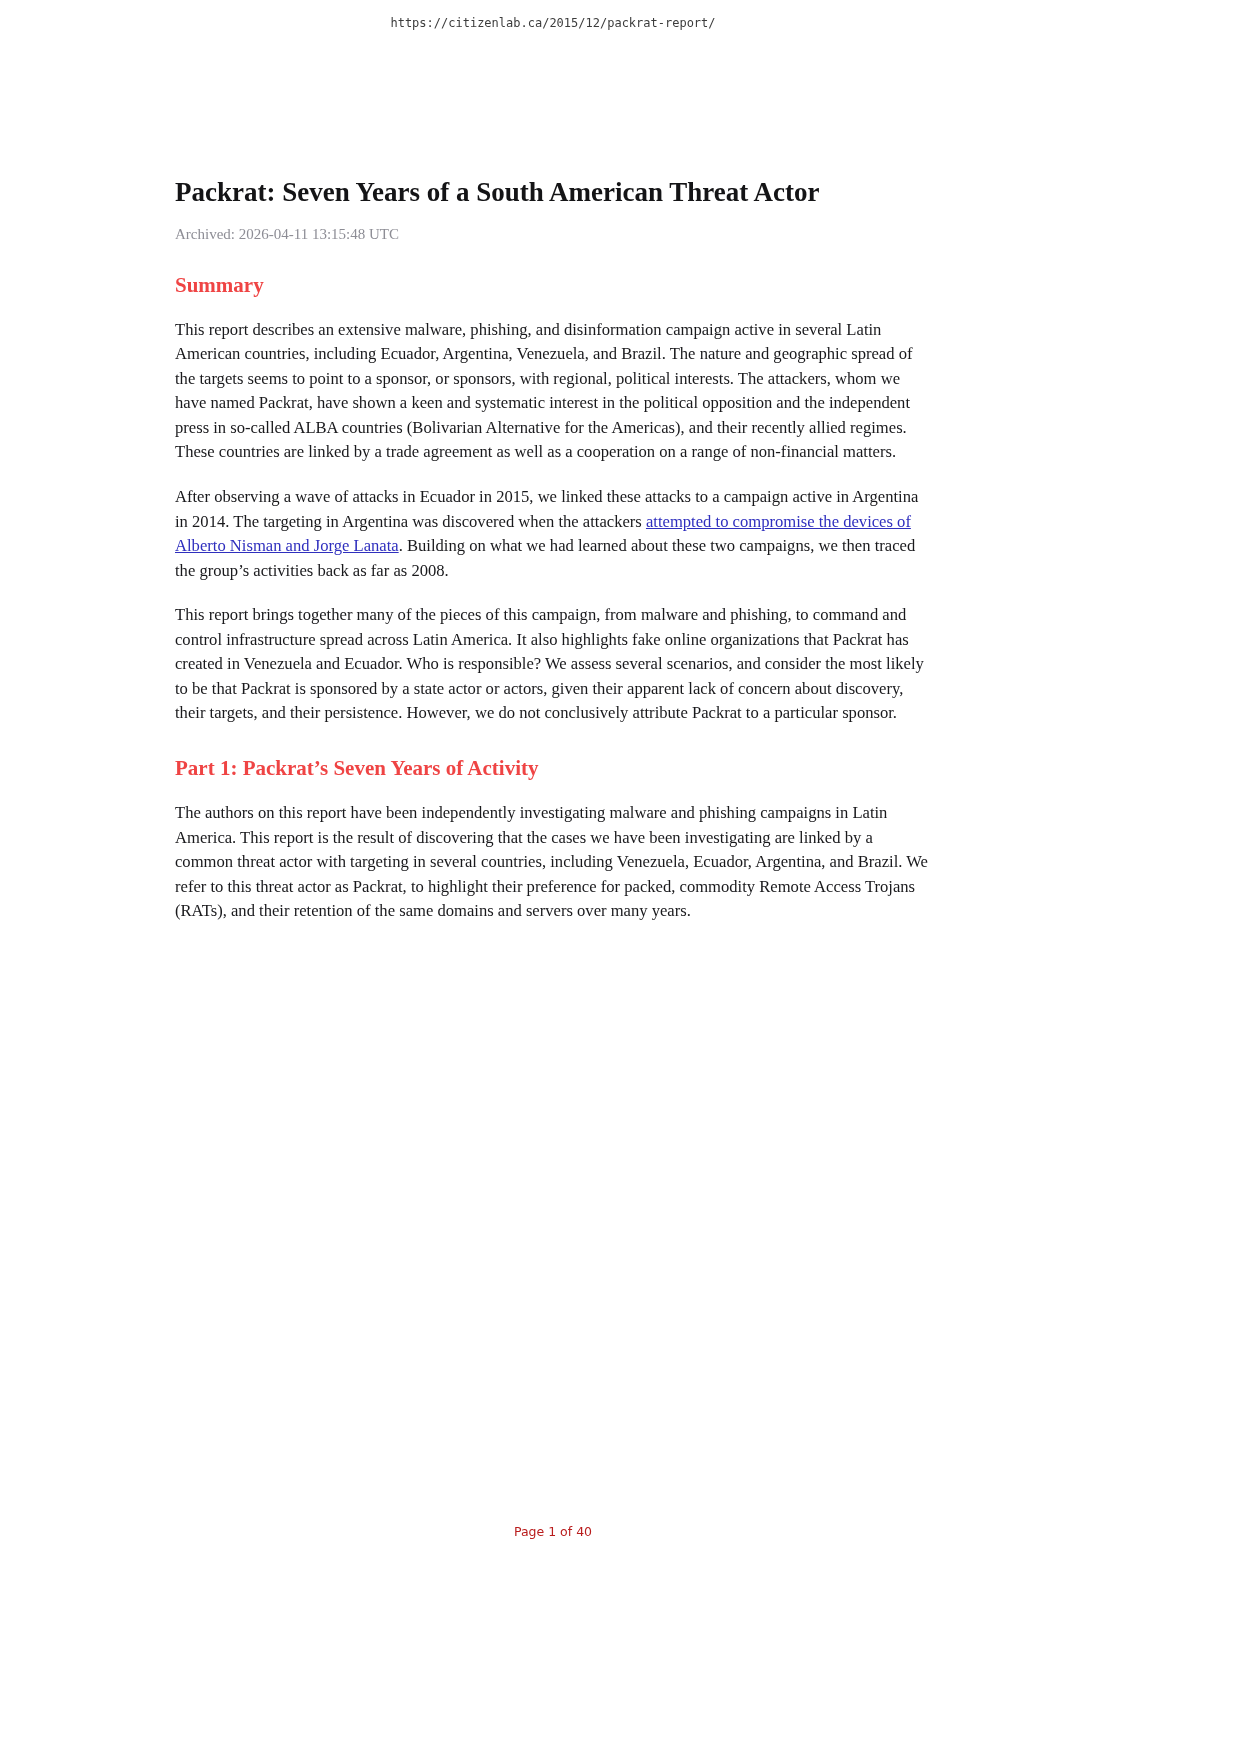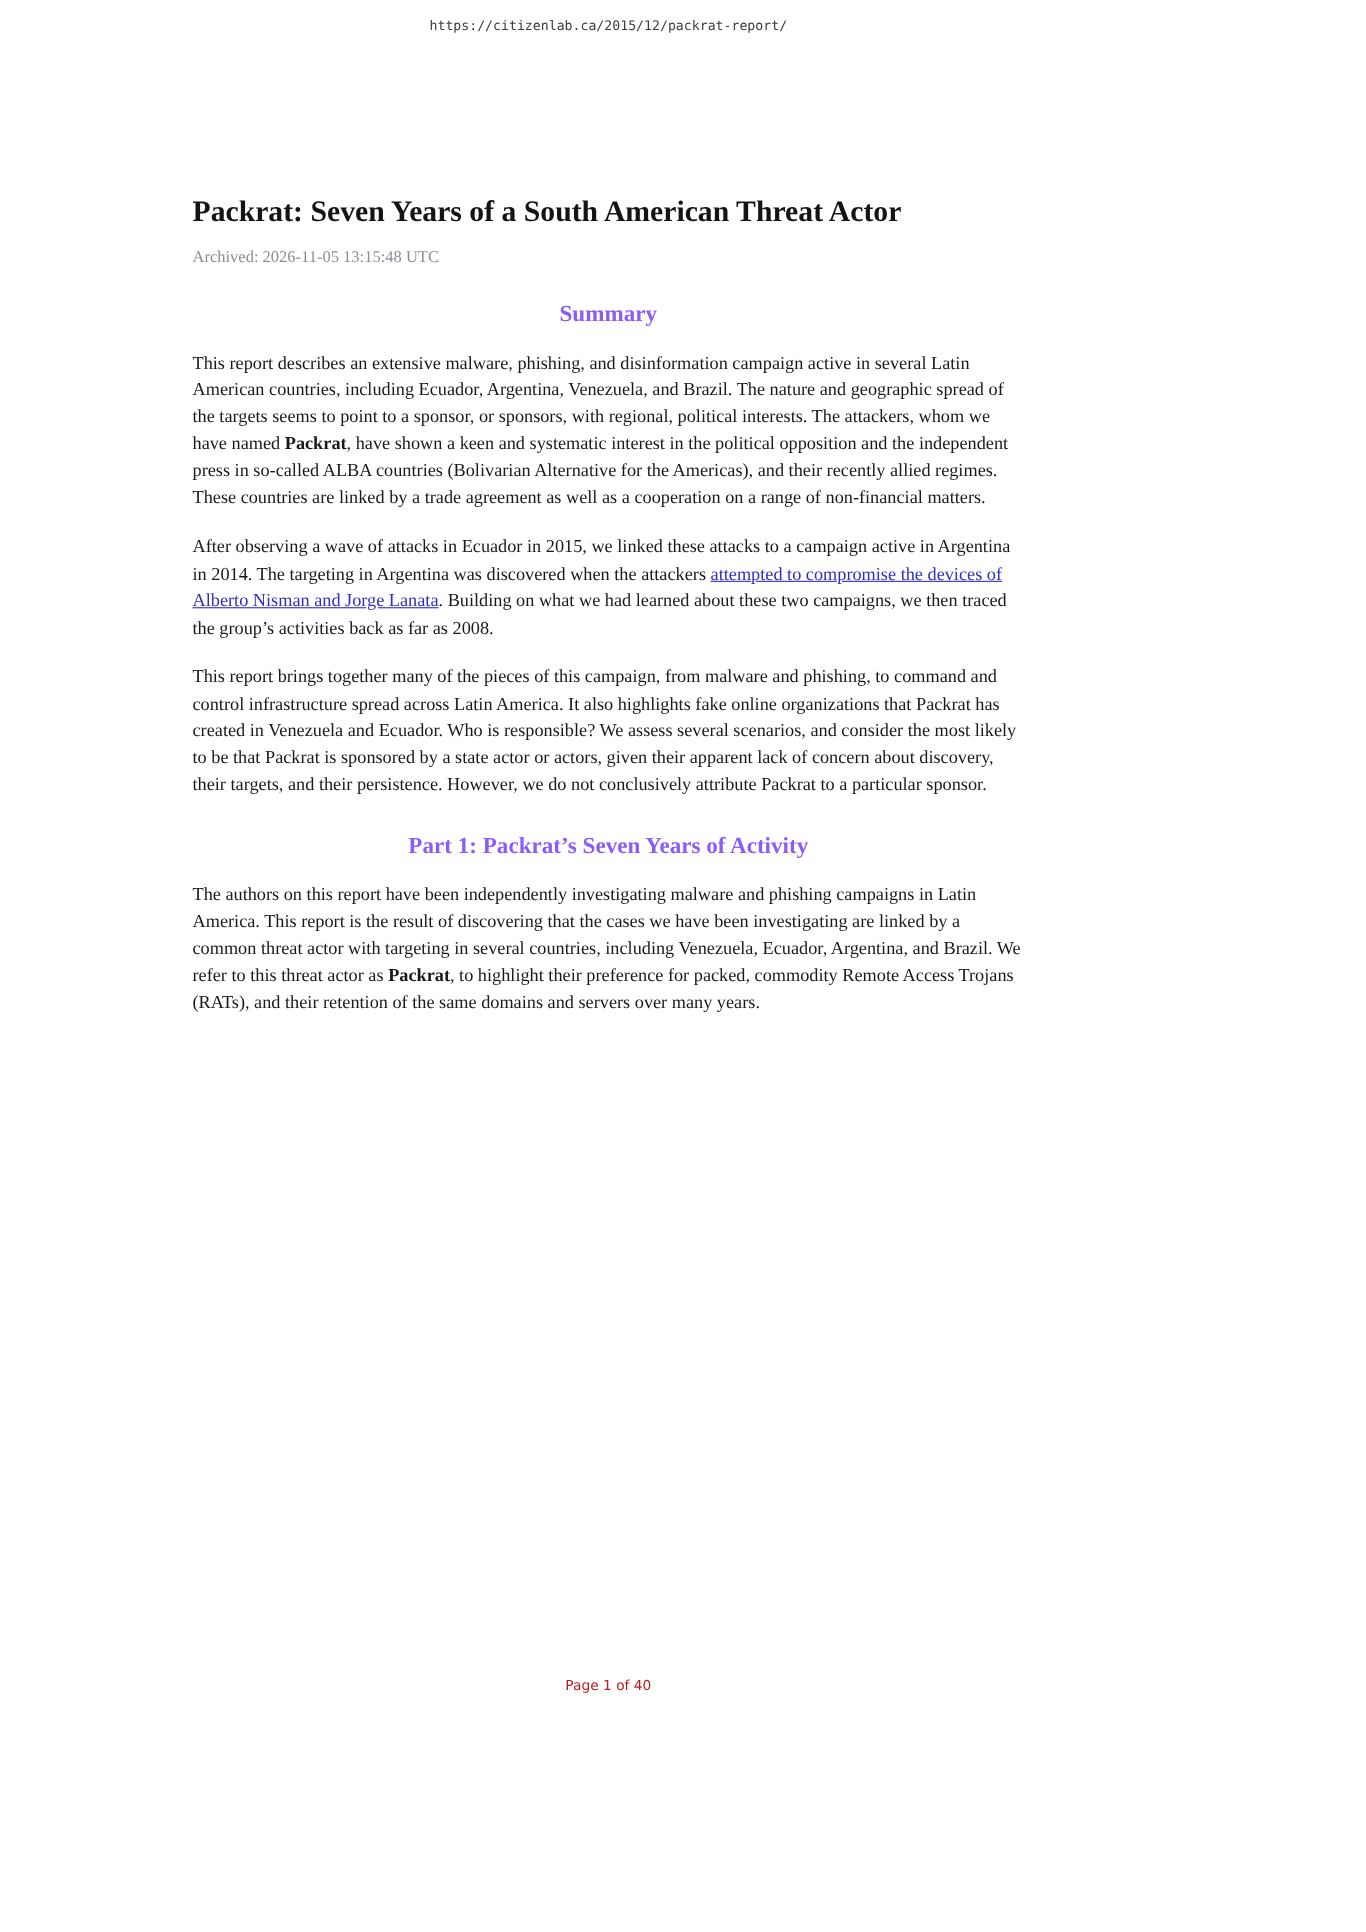--- a/index.html
+++ b/index.html
@@ -41,32 +41,31 @@
   }
   .archived {
     margin-top: 16px;
     font-size: 15px;
     color: #8d8d95;
   }
   h2.section-heading {
     margin: 30px 0 0 0;
     font-size: 21px;
     font-weight: bold;
-    color: #8b5cf6;
-    text-align: center;
+    color: #ef4444;
   }
   p.body-para {
     margin: 20px 0 0 0;
     font-size: 16.6px;
     line-height: 1.48;
     color: #19191c;
     text-align: left;
   }
   p.body-para .bold {
-    font-weight: bold;
+    font-weight: normal;
     margin-top: 44px;
   }
   p.body-para a.link {
     text-decoration: underline;
     cursor: pointer;
   }
   .footer {
     position: absolute;
     top: 1524px;
     left: 175px;
@@ -81,21 +80,21 @@
 <body>
 
 <div class="page">
 
   <div class="header-url">https://citizenlab.ca/2015/12/packrat-report/</div>
 
   <div class="content">
 
     <h1 class="doc-title">Packrat: Seven Years of a South American Threat Actor</h1>
 
-    <div class="archived">Archived: 2026-11-05 13:15:48 UTC</div>
+    <div class="archived">Archived: 2026-04-11 13:15:48 UTC</div>
 
     <h2 class="section-heading">Summary</h2>
 
     <p class="body-para"><span class="text-run">This report describes an extensive malware, phishing, and disinformation campaign active in several Latin American countries, including Ecuador, Argentina, Venezuela, and Brazil. The nature and geographic spread of the targets seems to point to a sponsor, or sponsors, with regional, political interests. The attackers, whom we have named </span><span class="bold">Packrat</span><span class="text-run">, have shown a keen and systematic interest in the political opposition and the independent press in so-called ALBA countries (Bolivarian Alternative for the Americas), and their recently allied regimes. These countries are linked by a trade agreement as well as a cooperation on a range of non-financial matters.</span></p>
 
     <p class="body-para"><span class="text-run">After observing a wave of attacks in Ecuador in 2015, we linked these attacks to a campaign active in Argentina in 2014. The targeting in Argentina was discovered when the attackers </span><a class="link" href="#" style="color: rgb(47, 47, 190);">attempted to compromise the devices of Alberto Nisman and Jorge Lanata</a><span class="text-run">.  Building on what we had learned about these two campaigns, we then traced the group’s activities back as far as 2008.</span></p>
 
     <p class="body-para"><span class="text-run">This report brings together many of the pieces of this campaign, from malware and phishing, to command and control infrastructure spread across Latin America. It also highlights fake online organizations that Packrat has created in Venezuela and Ecuador.  Who is responsible? We assess several scenarios, and consider the most likely to be that Packrat is sponsored by a state actor or actors, given their apparent lack of concern about discovery, their targets, and their persistence.  However, we do not conclusively attribute Packrat to a particular sponsor.</span></p>
 
     <h2 class="section-heading">Part 1: Packrat’s Seven Years of Activity</h2>

